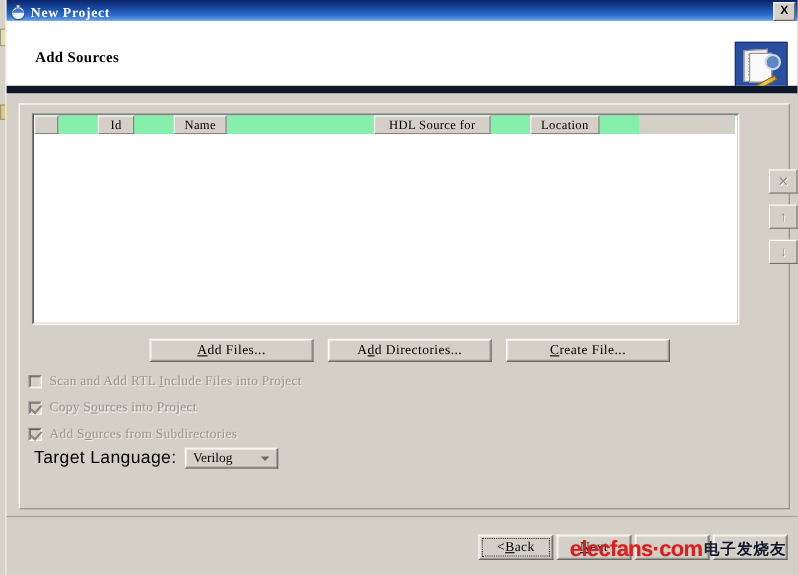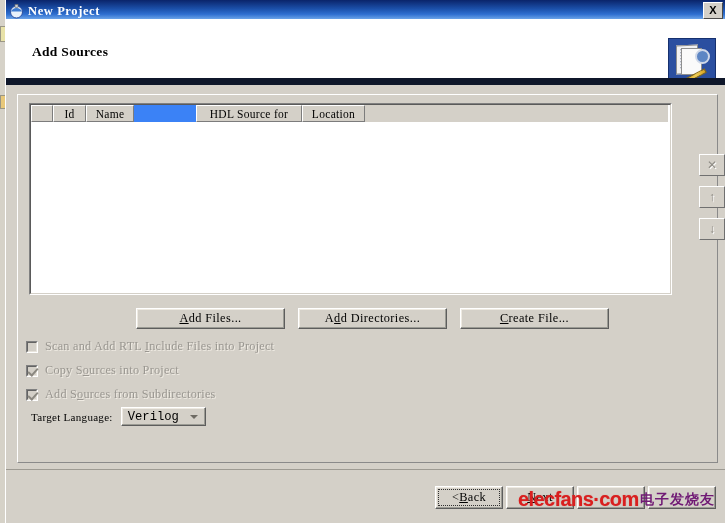--- a/index.html
+++ b/index.html
@@ -205,21 +205,22 @@
     border: 1px solid;
     border-color: #5a5a5a #d4d0c8 #d4d0c8 #5a5a5a;
     pointer-events: none;
   }
   #table-header {
     position: absolute;
     left: 1px; top: 1px;
     right: 3px;
     height: 17px;
     display: flex;
-    background: #3b82f6;
+    background: #86efac;
+    gap: 36px;
   }
   #table-header .th {
     background: #d4d0c8;
     border: 1px solid;
     border-color: #ffffff #7c7c7c #7c7c7c #ffffff;
     box-sizing: border-box;
     display: flex;
     align-items: center;
     justify-content: center;
     font-family: "Liberation Serif", serif;
@@ -333,36 +334,36 @@
   }
 
   
   #target-lang {
     position: absolute;
     left: 13px; top: 312px;
     display: flex;
     align-items: center;
   }
   #target-lang .tl-label {
-    font-family: Liberation Serif, serif;
-    font-size: 11px;
+    font-family: Liberation Sans, sans-serif;
+    font-size: 16px;
     letter-spacing: 0.3px;
     margin-right: 8px;
   }
   #target-lang .combo {
     width: 85px; height: 19px;
     background: #d4d0c8;
     border: 1px solid;
     border-color: #ffffff #5d5d5d #5d5d5d #ffffff;
     box-shadow: inset -1px -1px 0 #9b9b94, inset 1px 1px 0 #eeeae2;
     box-sizing: border-box;
     display: flex;
     align-items: center;
     padding-left: 6px;
-    font-family: Liberation Mono, monospace;
+    font-family: Liberation Serif, serif;
     font-size: 12.2px;
     position: relative;
     cursor: default;
   }
   #target-lang .combo .arrow {
     position: absolute;
     right: 7px; top: 50%;
     margin-top: -2px;
     width: 0; height: 0;
     border-left: 4px solid transparent;
@@ -422,21 +423,21 @@
     letter-spacing: -0.6px;
     white-space: nowrap;
     text-shadow: 0 0 1px rgba(217,31,31,0.5);
   }
   #watermark .wm-cjk {
     position: absolute;
     left: 122px; top: 4px;
     font-family: "DejaVu Sans", sans-serif;
     font-size: 14px;
     font-weight: bold;
-    color: #701a75;
+    color: #0f172a;
     letter-spacing: 1px;
     white-space: nowrap;
   }
 </style>
 </head>
 <body>
 
 <div id="bg-sliver">
   <div class="bg-tab"></div>
   <div class="bg-tab2"></div>

